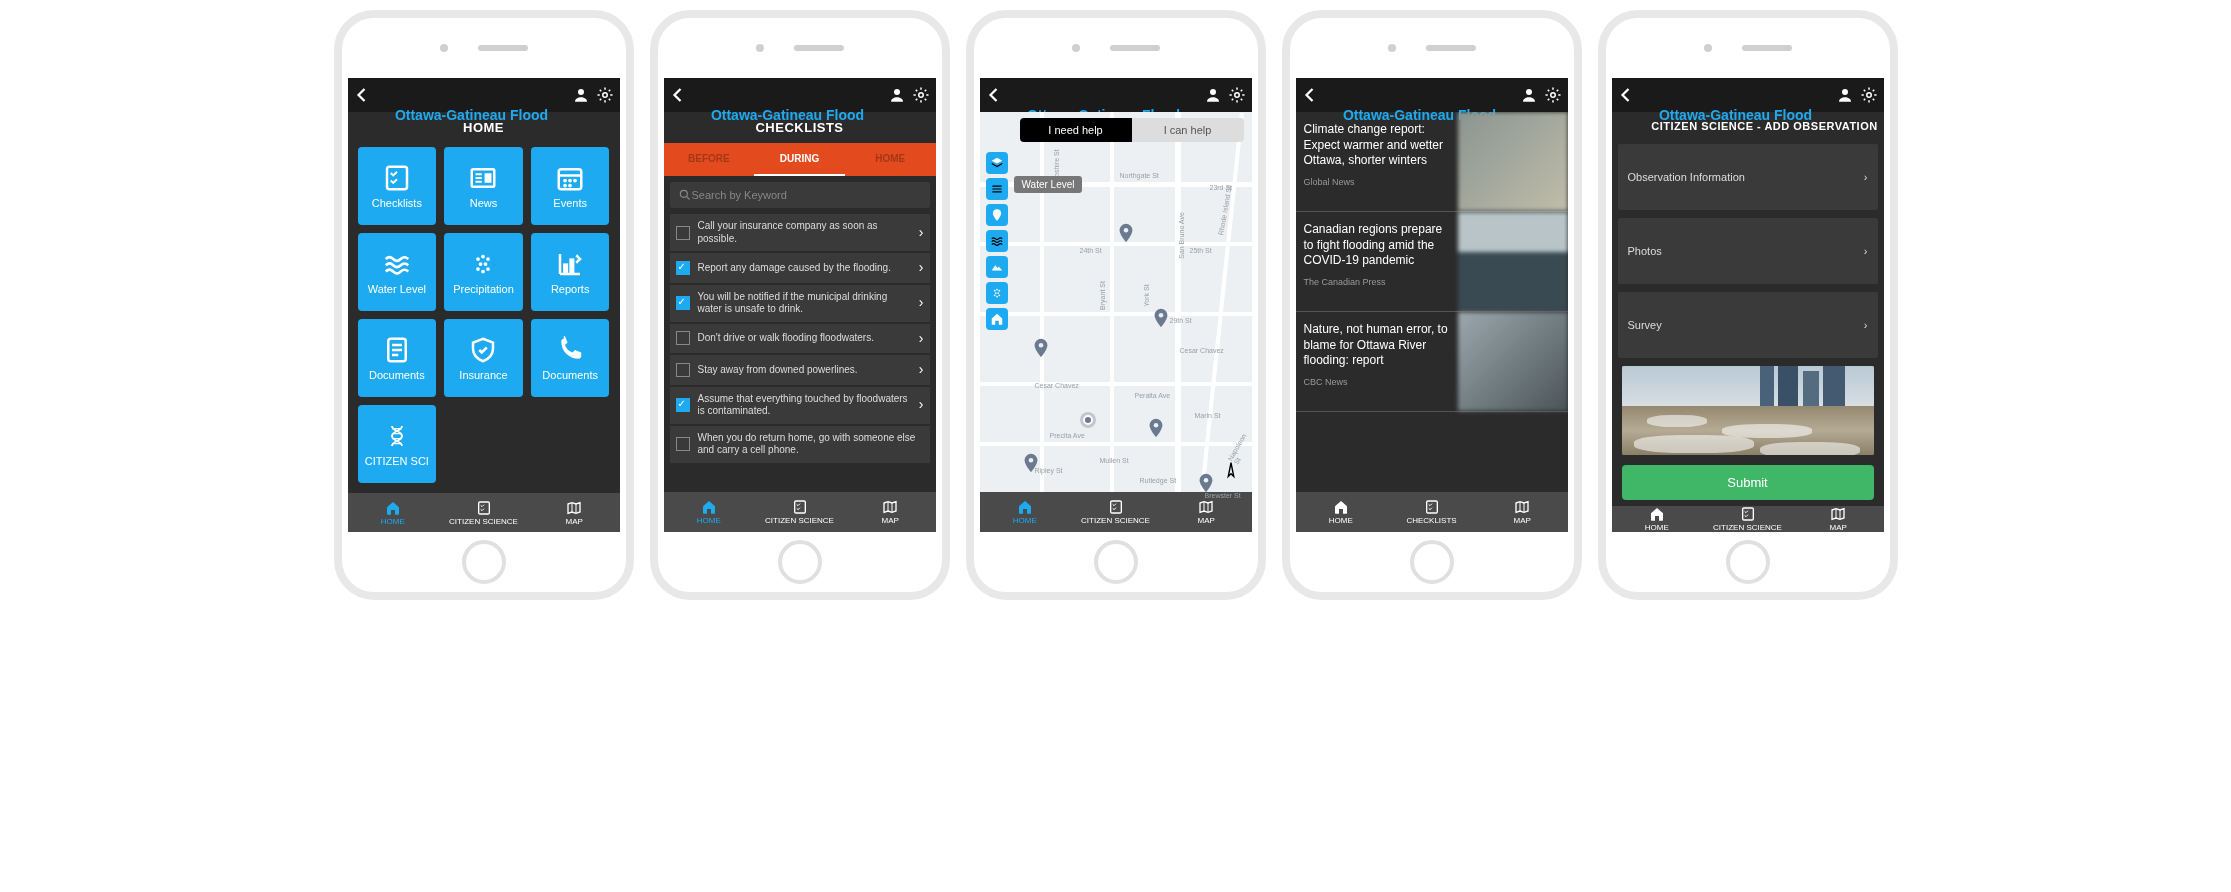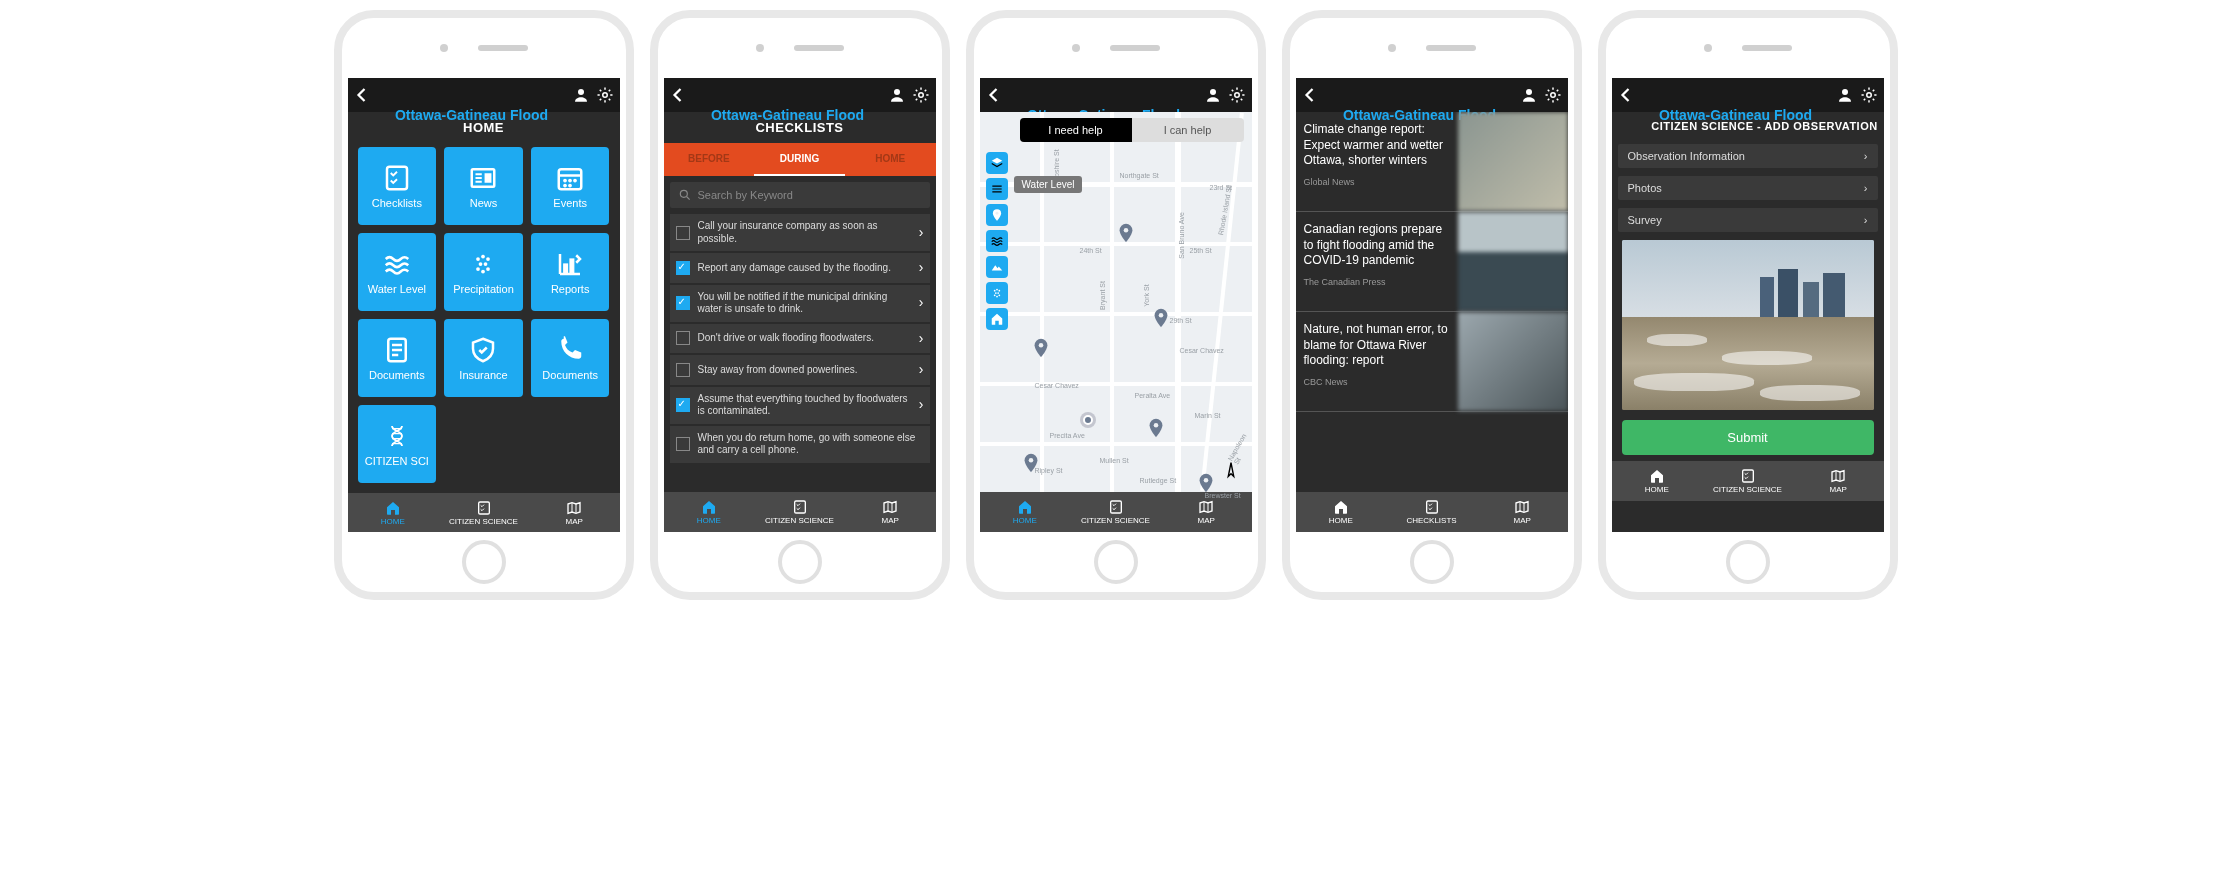--- a/index.html
+++ b/index.html
@@ -103,21 +103,21 @@
     color: #fff;
     font-size: 11px;
     gap: 4px;
   }
   .tile svg { fill: #fff; }
 
   
   .tabs { display: flex; background: #e34b1f; }
   .tab { flex:1; text-align:center; color:#a33816; font-size:10px; padding: 10px 0; font-weight:600; }
   .tab.active { color:#fff; border-bottom: 2px solid #fff; }
-  .search-row { background:#3a3a3a; margin:6px; padding:6px 8px; border-radius:2px; display:flex; align-items:center; gap:6px; color:#888; font-size:11px;}
+  .search-row { background:#3a3a3a; margin:6px; padding:6px 8px; border-radius:2px; display:flex; align-items:center; color:#888; font-size:11px;}
   .checklist { flex:1; padding: 0 6px; overflow:hidden;}
   .cl-item { background:#3a3a3a; margin-bottom:2px; padding:6px 6px; display:flex; align-items:center; gap:8px; color:#ddd; font-size:10px; line-height:1.25;}
   .cl-item .chk { width:14px; height:14px; border:1px solid #888; flex-shrink:0;}
   .cl-item .chk.on { background:#1eaaf1; border-color:#1eaaf1; position:relative;}
   .cl-item .chk.on::after{content:"✓"; color:#fff; font-size:10px; position:absolute; top:-1px; left:1px;}
   .cl-item .txt{ flex:1;}
   .cl-item .ch{ color:#fff; font-size:14px;}
 
   
   .map-area{ flex:1; position:relative; background:#edf0f3; }
@@ -141,21 +141,21 @@
 
   
   .news-list{ flex:1; overflow:hidden;}
   .news-item{ display:flex; border-bottom:1px solid #555; min-height:100px;}
   .news-txt{ flex:1; padding:10px 8px; color:#fff; display:flex; flex-direction:column; gap:8px;}
   .news-txt .h{ font-size:12px; line-height:1.3; font-weight:500;}
   .news-txt .s{ font-size:9px; color:#999;}
   .news-img{ width:110px; background:linear-gradient(135deg,#7a8590,#a8b2b8); filter: blur(2px);}
 
   
-  .sec-item{ background:#3a3a3a; margin:4px 6px; padding:6px 10px; display:flex; align-items:center; justify-content:space-between; color:#ddd; font-size:11px; border-radius:2px;}
+  .sec-item{ background:#3a3a3a; margin:4px 6px; padding:27px 10px; display:flex; align-items:center; justify-content:space-between; color:#ddd; font-size:11px; border-radius:2px;}
   .obs-meta{ font-size:9px; color:#ddd; padding: 4px 10px; line-height:1.4;}
   .obs-img{ margin:4px 10px; height:170px; border-radius:2px; background:linear-gradient(to bottom,#a2b8c8 0%,#768290 40%, #5a5246 60%, #8c8272 100%); position:relative; overflow:hidden;}
   .sky{position:absolute; inset:0 0 55% 0; background:linear-gradient(#b9c9d4,#d7dee4);}
   .bldg{position:absolute; bottom:55%; left:55%; width:14px; height:40px; background:#4a617a;}
   .bldg.b2{left:62%; width:20px; height:48px; background:#3a5066;}
   .bldg.b3{left:72%; width:16px; height:35px; background:#556b80;}
   .bldg.b4{left:80%; width:22px; height:44px; background:#445a70;}
   .water{position:absolute; inset:45% 0 0 0; background:linear-gradient(#94886f,#b5ab94,#8a8068);}
   .foam{position:absolute; background:rgba(255,255,255,.55); border-radius:40%;}
   .submit-btn{ margin:6px 10px; background:#3fb766; color:#fff; text-align:center; padding:10px 0; border-radius:4px; font-size:13px;}

